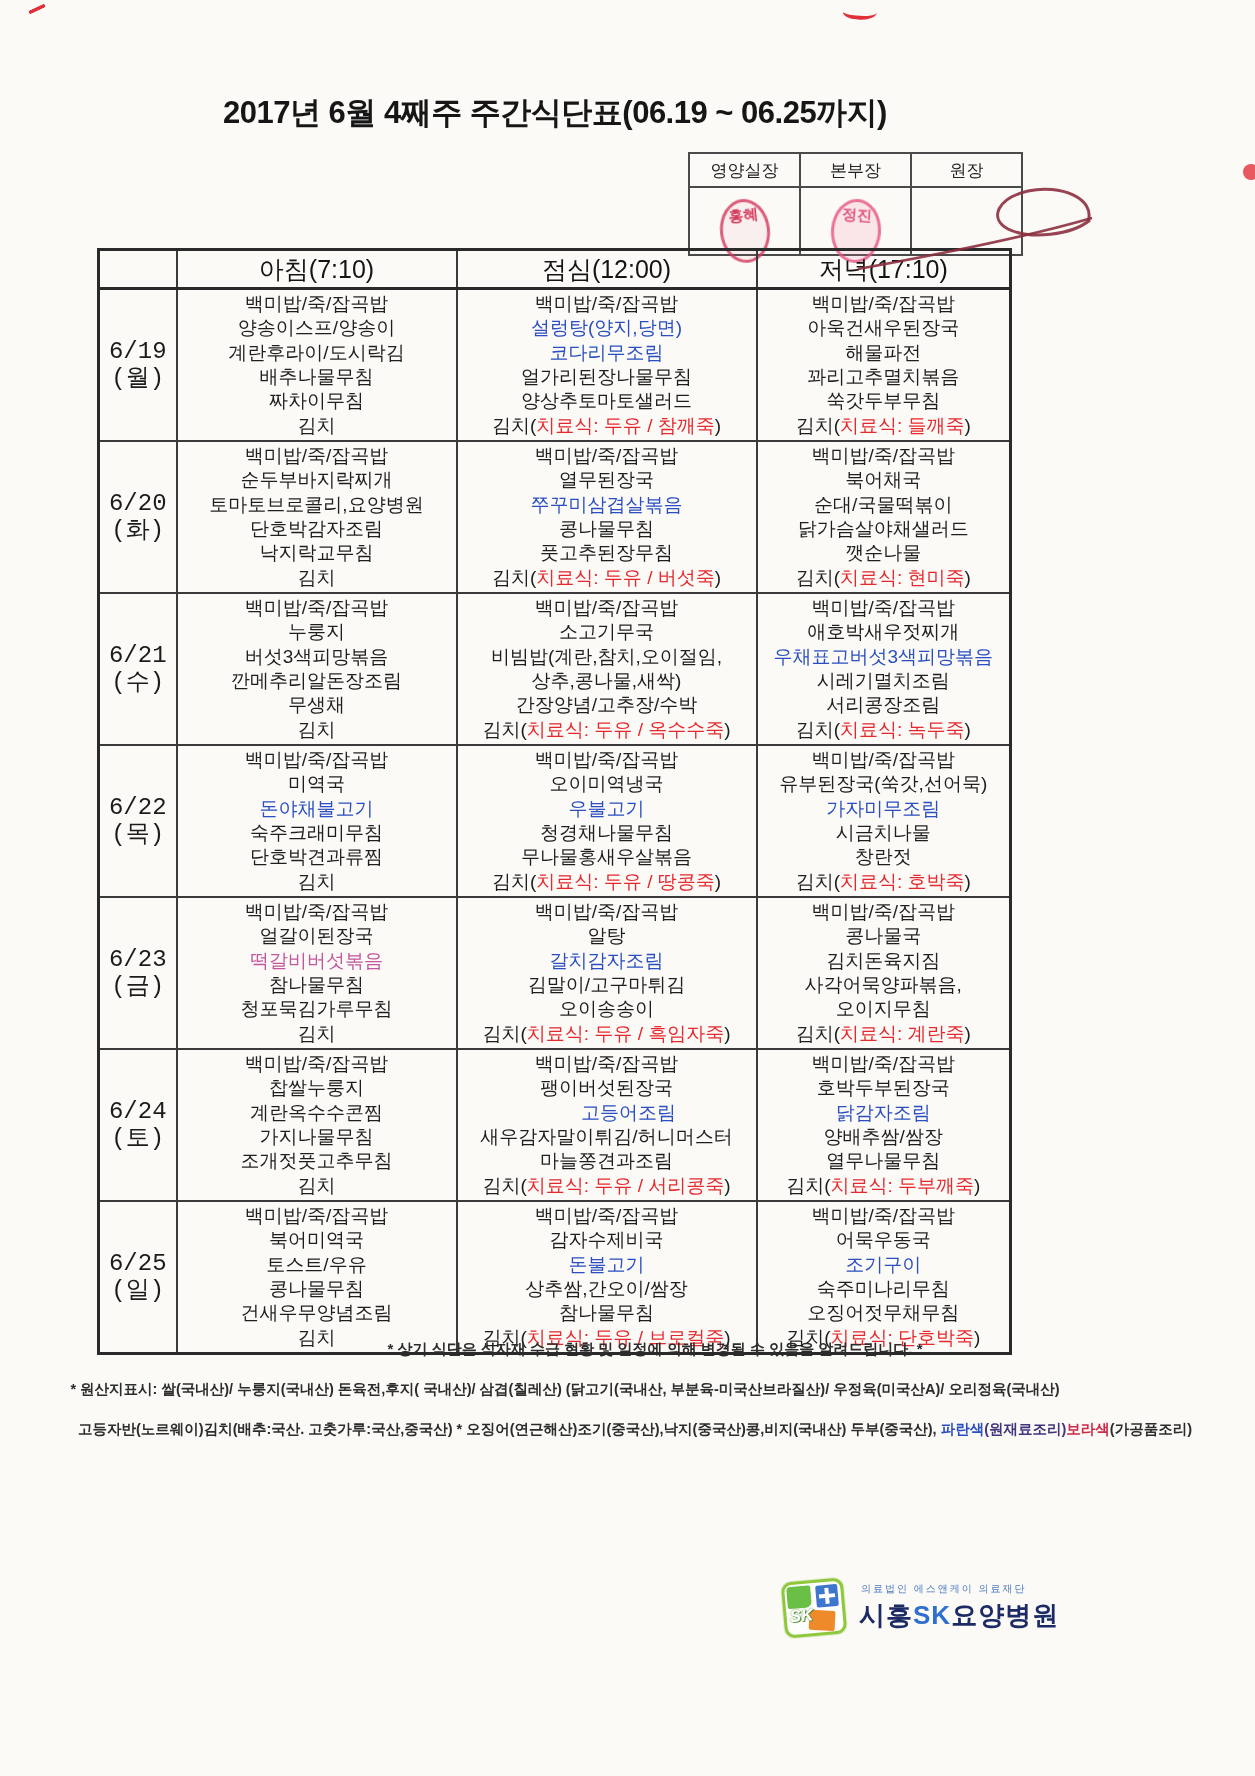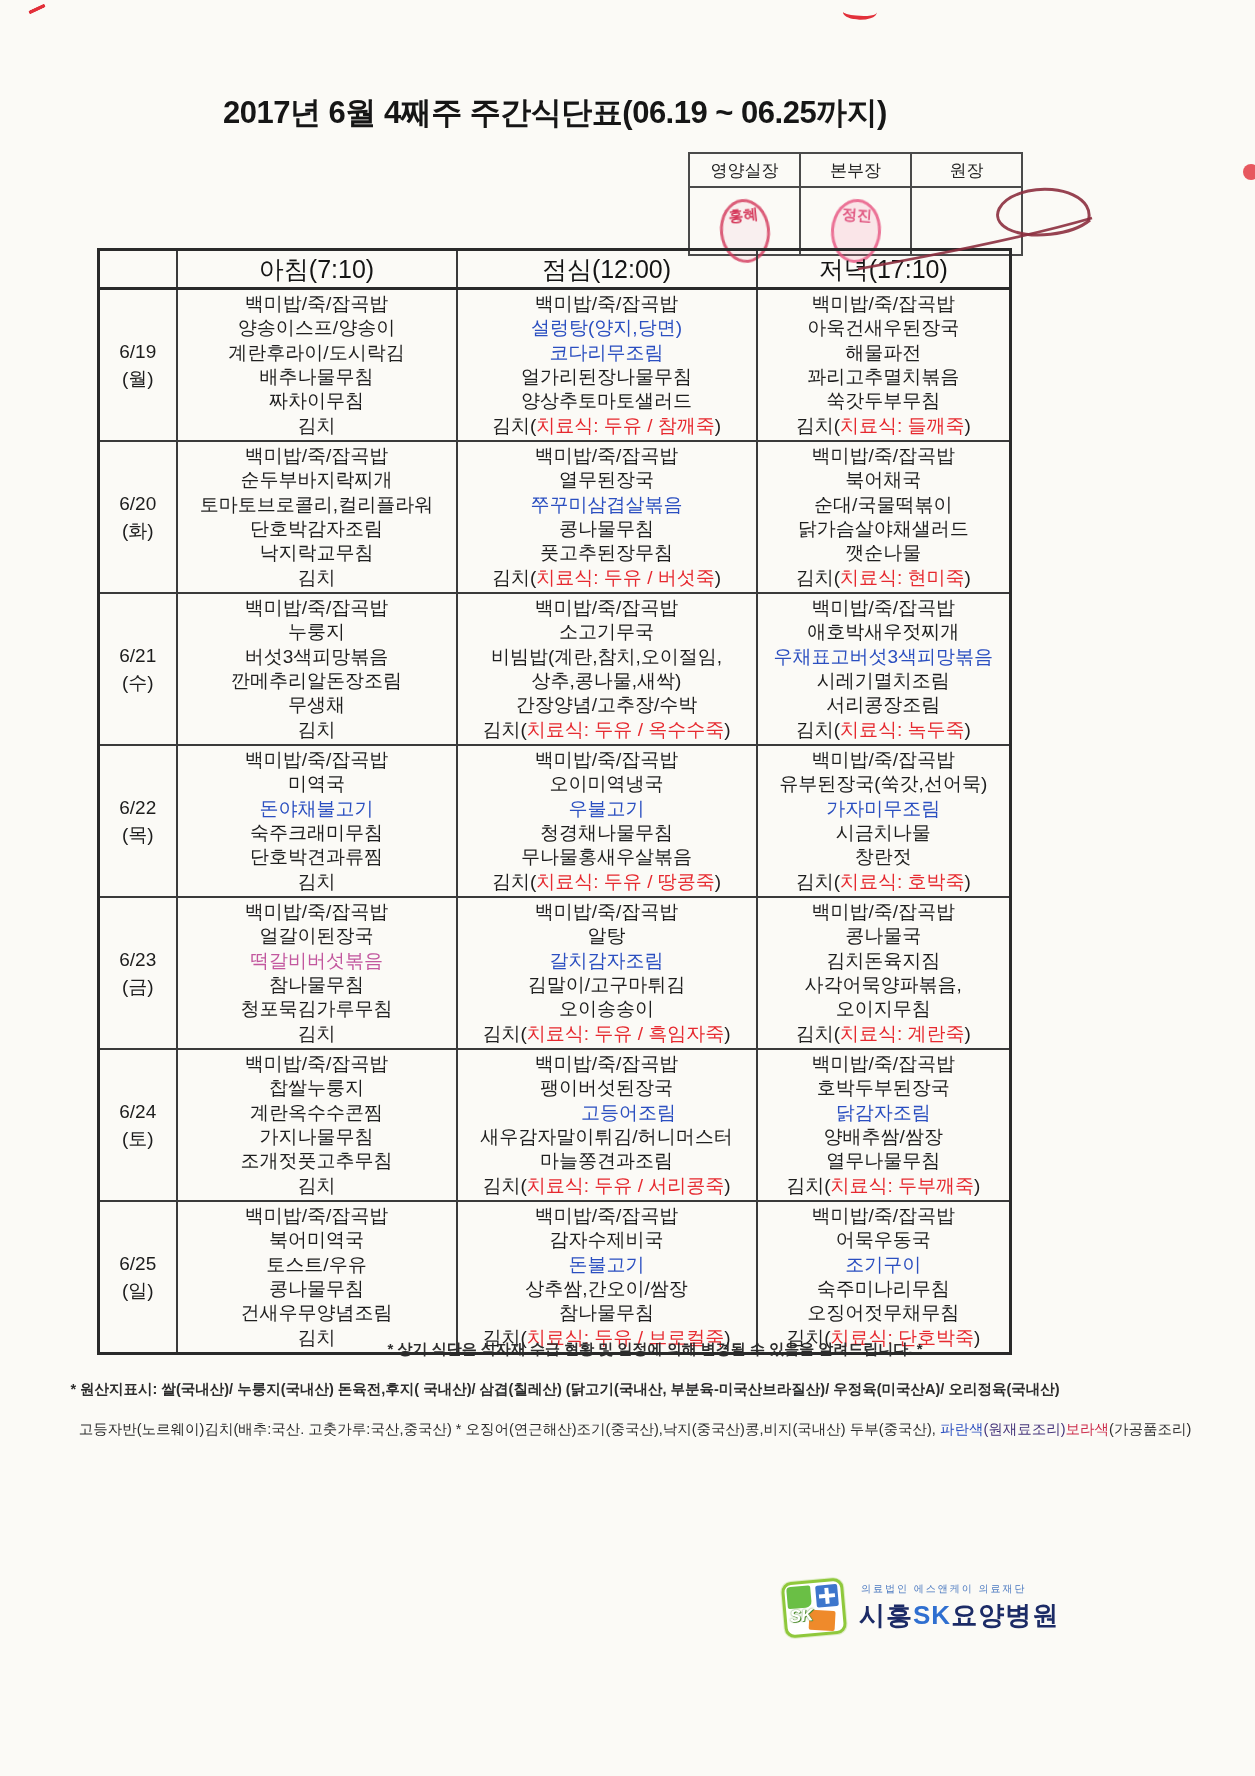--- a/index.html
+++ b/index.html
@@ -39,29 +39,29 @@
   .menu{
     top:248px;left:97px;border-collapse:collapse;table-layout:fixed;
     border:3px solid #2a2a2a;
   }
   .menu th,.menu td{border:2px solid #3a3a3a;}
   .menu thead th{
     height:34px;font-size:25px;font-weight:normal;color:#141414;
     border-bottom:3px solid #2a2a2a;background:transparent;
   }
   .menu td{height:148px;vertical-align:middle;text-align:center;padding:1px 0;}
-  .date-cell{font-size:19px;line-height:27px;color:#1c1c1c;}
+  .date-cell{font-size:24px;line-height:27px;color:#1c1c1c;font-family:Liberation Mono, monospace;}
   .menu-line{font-size:19px;line-height:24.4px;color:#1e1e1e;white-space:nowrap;}
   .red{color:#e6292f;}
   
   .sig{top:168px;left:830px;width:330px;height:125px;pointer-events:none;z-index:6;}
   
   .footnote{top:1340px;left:55px;width:1200px;text-align:center;font-size:15px;font-weight:bold;color:#2c2c2c;}
   .origin1{top:1380px;left:0px;width:1130px;text-align:center;font-size:14.5px;font-weight:bold;color:#2c2c2c;}
-  .origin2{top:1420px;left:15px;width:1240px;text-align:center;font-size:14.5px;font-weight:normal;color:#2c2c2c;}
+  .origin2{top:1420px;left:15px;width:1240px;text-align:center;font-size:14.5px;font-weight:bold;color:#2c2c2c;}
   .legend-blue{color:#2b4fc0;}
   .legend-blue-desc{color:#44337a;}
   .legend-purple{color:#cc2b4a;}
   
   .logo{top:1580px;left:783px;display:flex;align-items:flex-start;}
   .logo-icon{
     width:56px;height:50px;border:3px solid #8fc83c;border-radius:10px;background:#fff;
     transform:rotate(-5deg);position:relative;box-shadow:0 0 0 1px rgba(140,200,60,.25);
   }
   .logo-icon .g{position:absolute;top:2px;left:2px;width:24px;height:22px;background:#6abf45;border-radius:4px 2px 6px 2px;}
@@ -161,21 +161,21 @@
         </td>
       </tr>
       <tr>
         <td class="date-cell">
           <div>6/20</div>
           <div>(화)</div>
         </td>
         <td>
           <div class="menu-line">백미밥/죽/잡곡밥</div>
           <div class="menu-line">순두부바지락찌개</div>
-          <div class="menu-line">토마토브로콜리,컬리플라워</div>
+          <div class="menu-line">토마토브로콜리,요양병원</div>
           <div class="menu-line">단호박감자조림</div>
           <div class="menu-line">낙지락교무침</div>
           <div class="menu-line">김치</div>
         </td>
         <td>
           <div class="menu-line">백미밥/죽/잡곡밥</div>
           <div class="menu-line">열무된장국</div>
           <div class="menu-line" style="color: rgb(43, 79, 192);">쭈꾸미삼겹살볶음</div>
           <div class="menu-line">콩나물무침</div>
           <div class="menu-line">풋고추된장무침</div>

